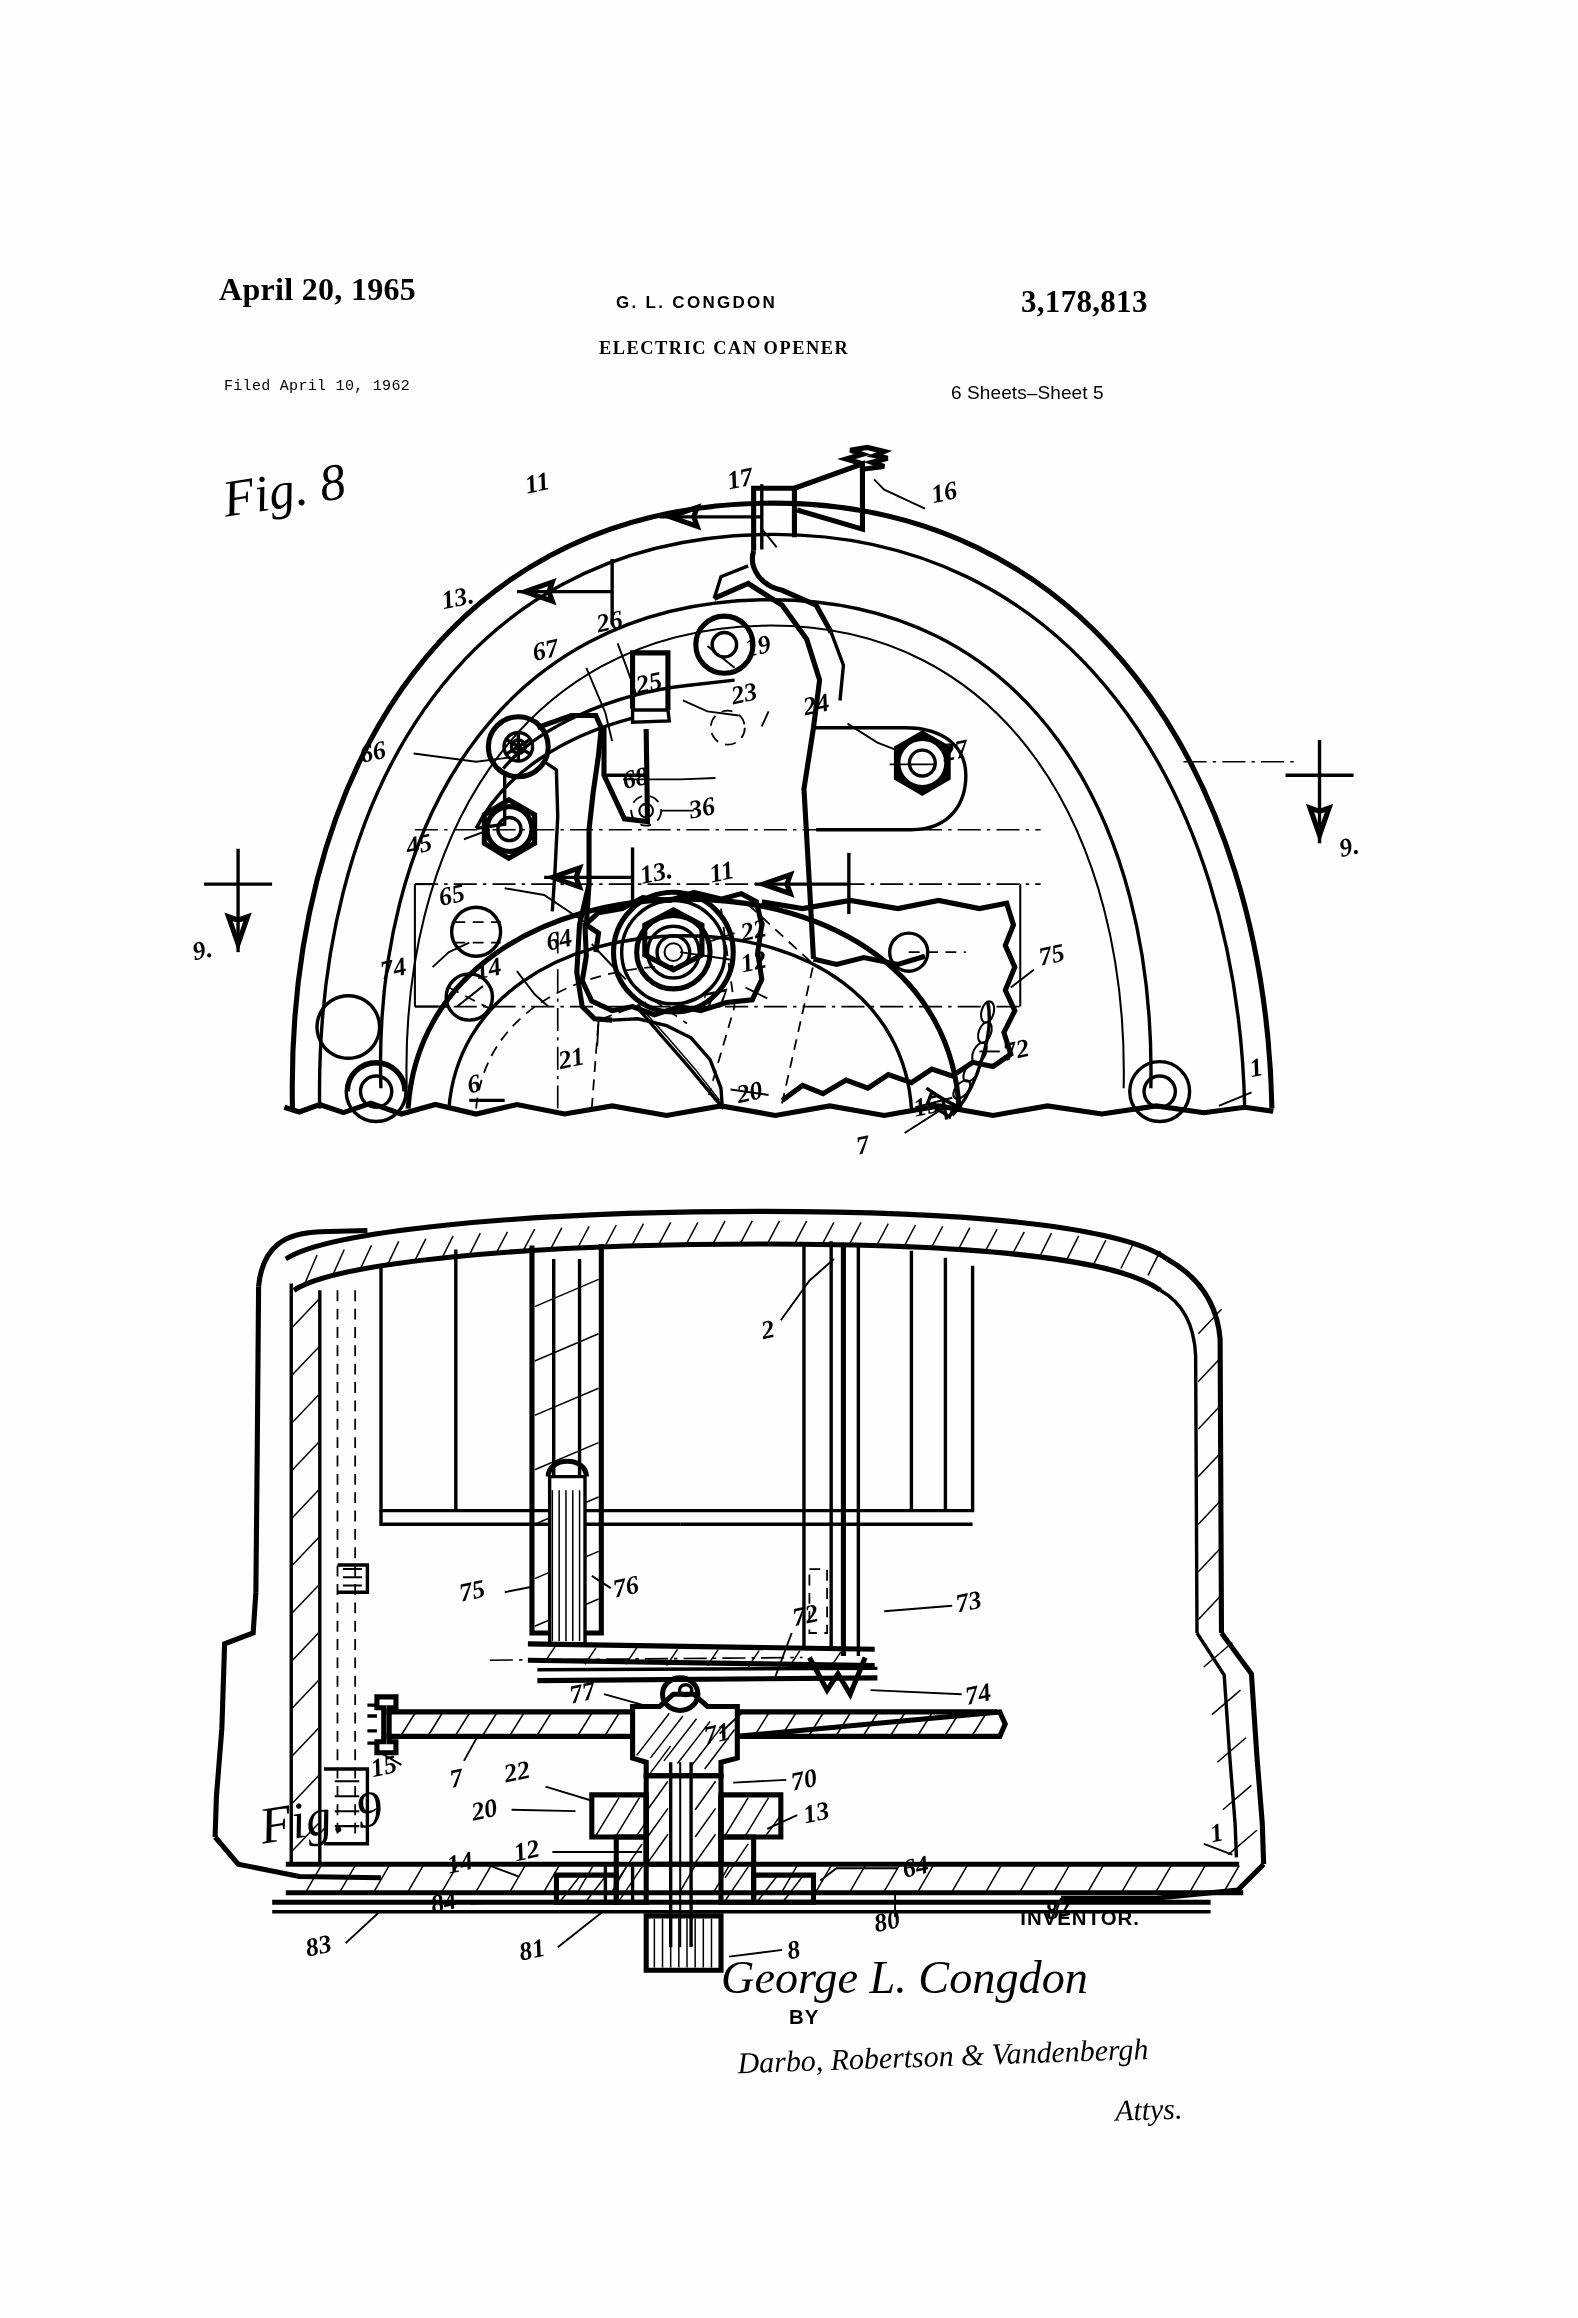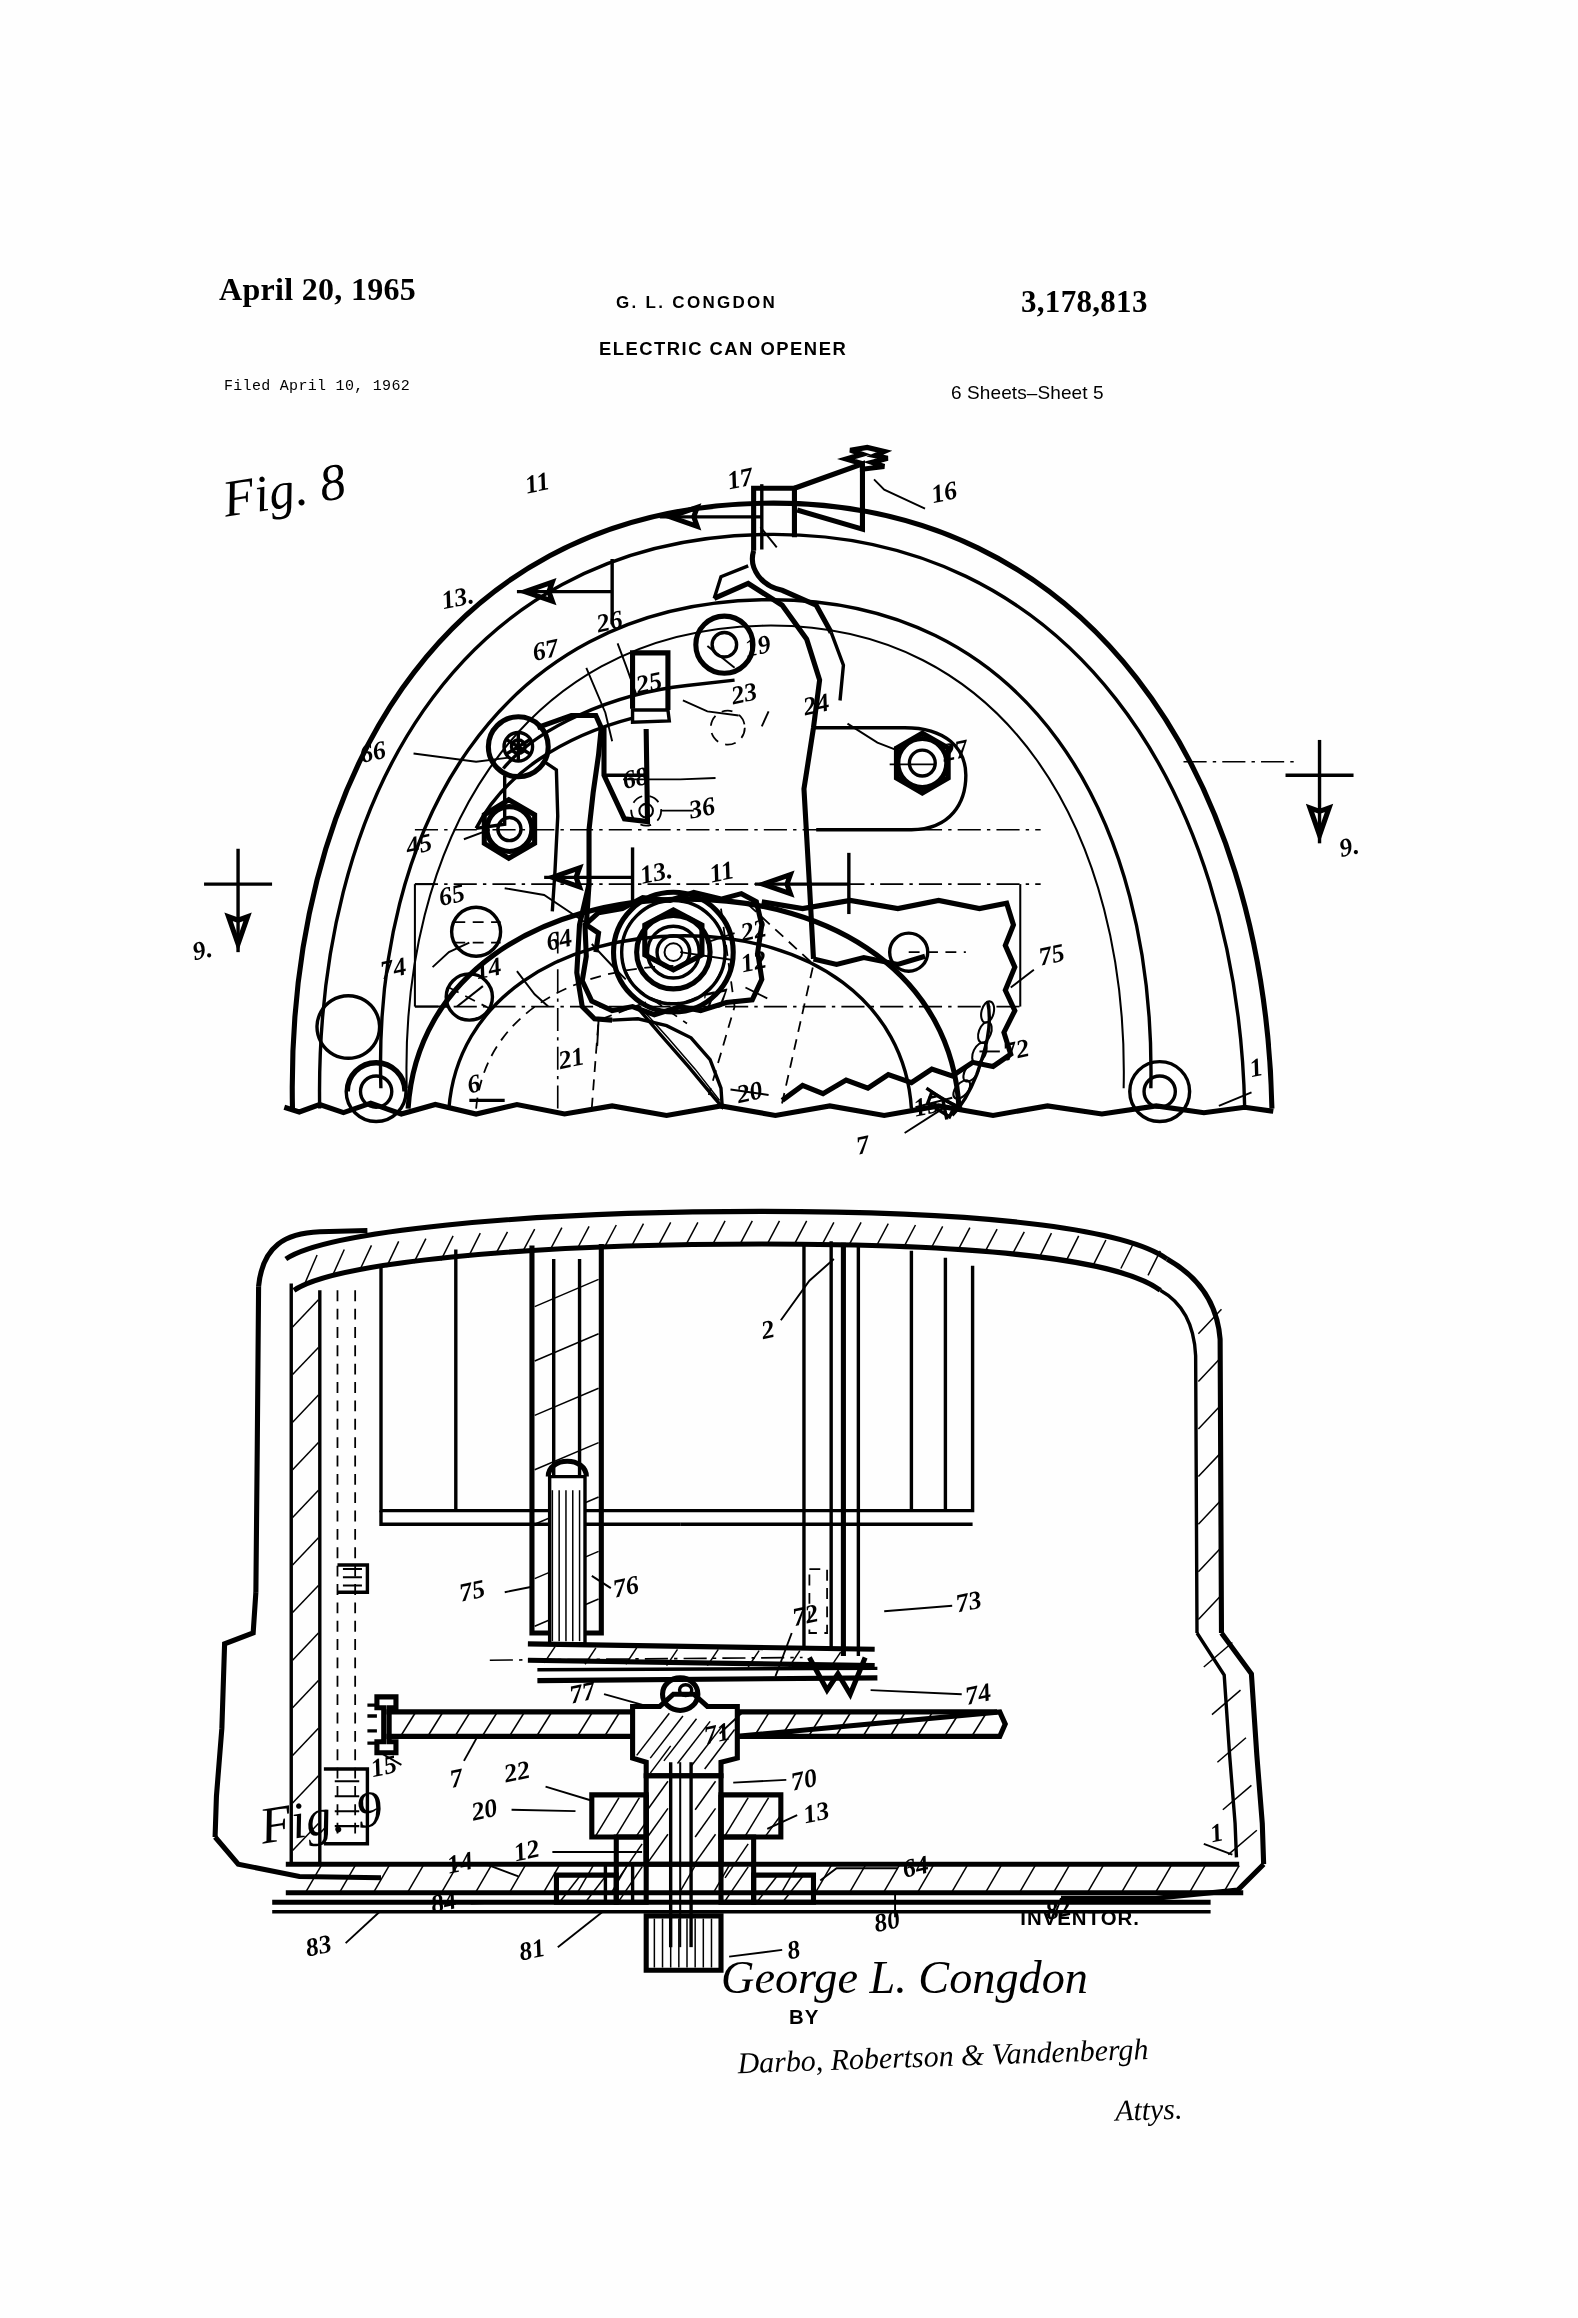--- a/index.html
+++ b/index.html
@@ -21,21 +21,21 @@
     font-family:"Liberation Sans",sans-serif;font-weight:bold;
     font-size:17px;letter-spacing:2.3px;
   }
   .hdr-patno{
     position:absolute;left:1021px;top:272px;
     font-family:"Liberation Serif",serif;font-weight:bold;
     font-size:31px;letter-spacing:0.3px;margin-top:12px;
   }
   .hdr-title{
     position:absolute;left:599px;top:338px;
-    font-family:Liberation Sans, sans-serif;font-weight:bold;
+    font-family:Liberation Serif, serif;font-weight:bold;
     font-size:18.4px;letter-spacing:1.5px;
   }
   .hdr-filed{
     position:absolute;left:224px;top:378px;
     font-family:Liberation Mono, monospace;
     font-size:15px;letter-spacing:0.3px;
   }
   .hdr-sheets{
     position:absolute;left:951px;top:382px;
     font-family:Liberation Sans, sans-serif;

